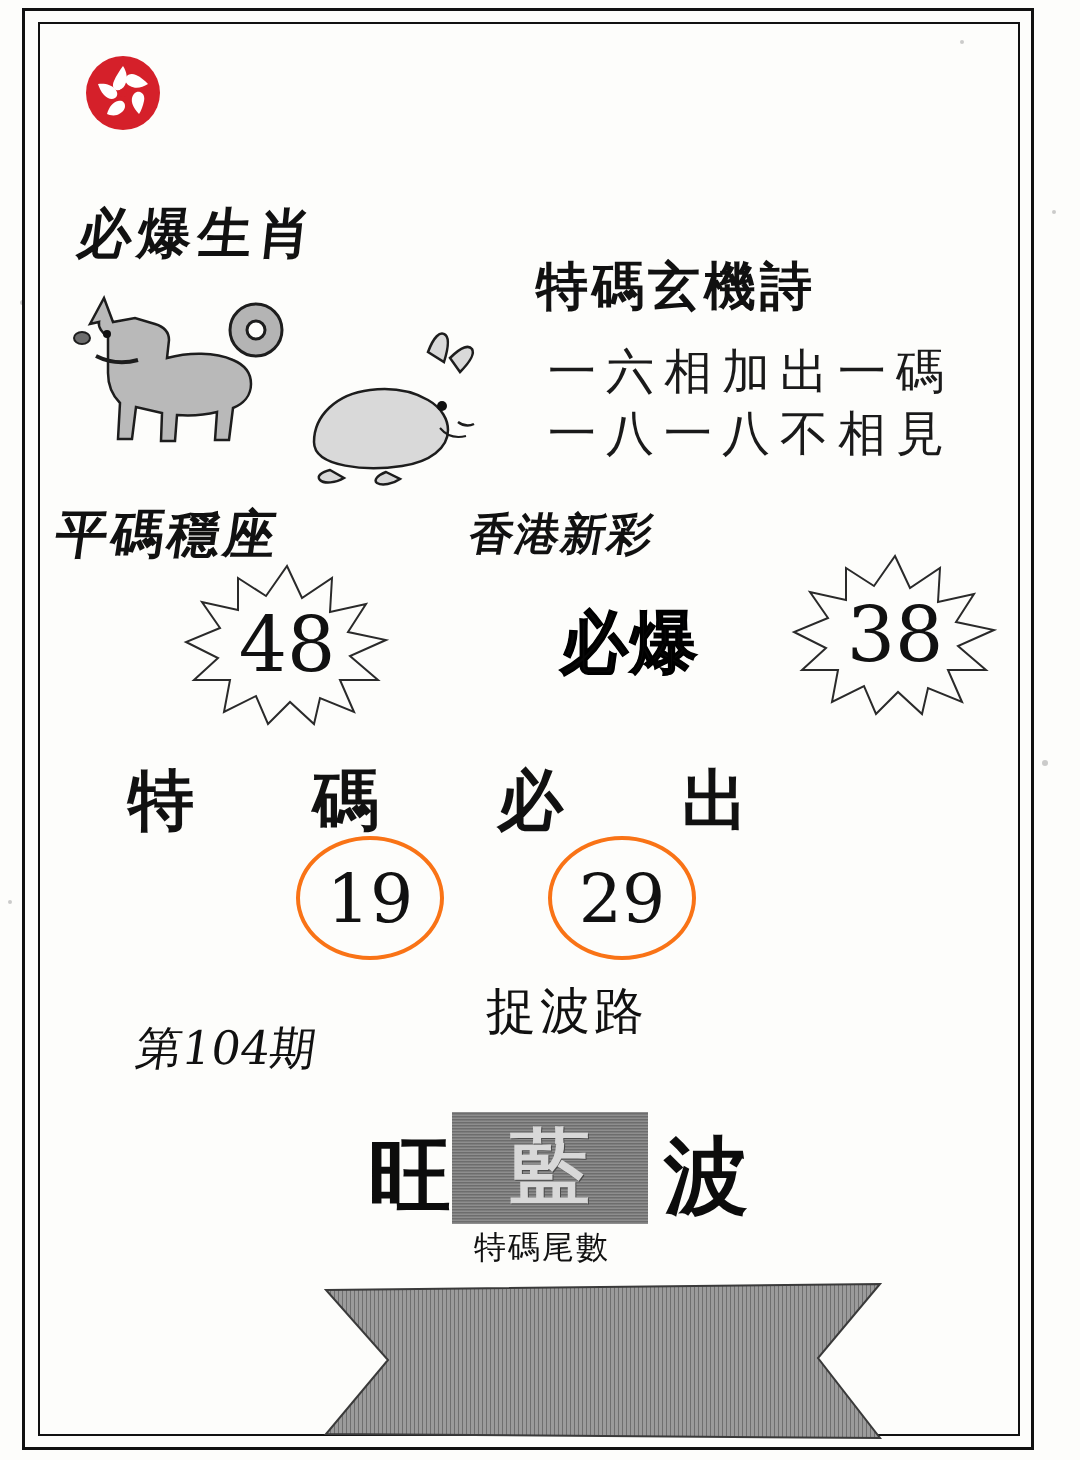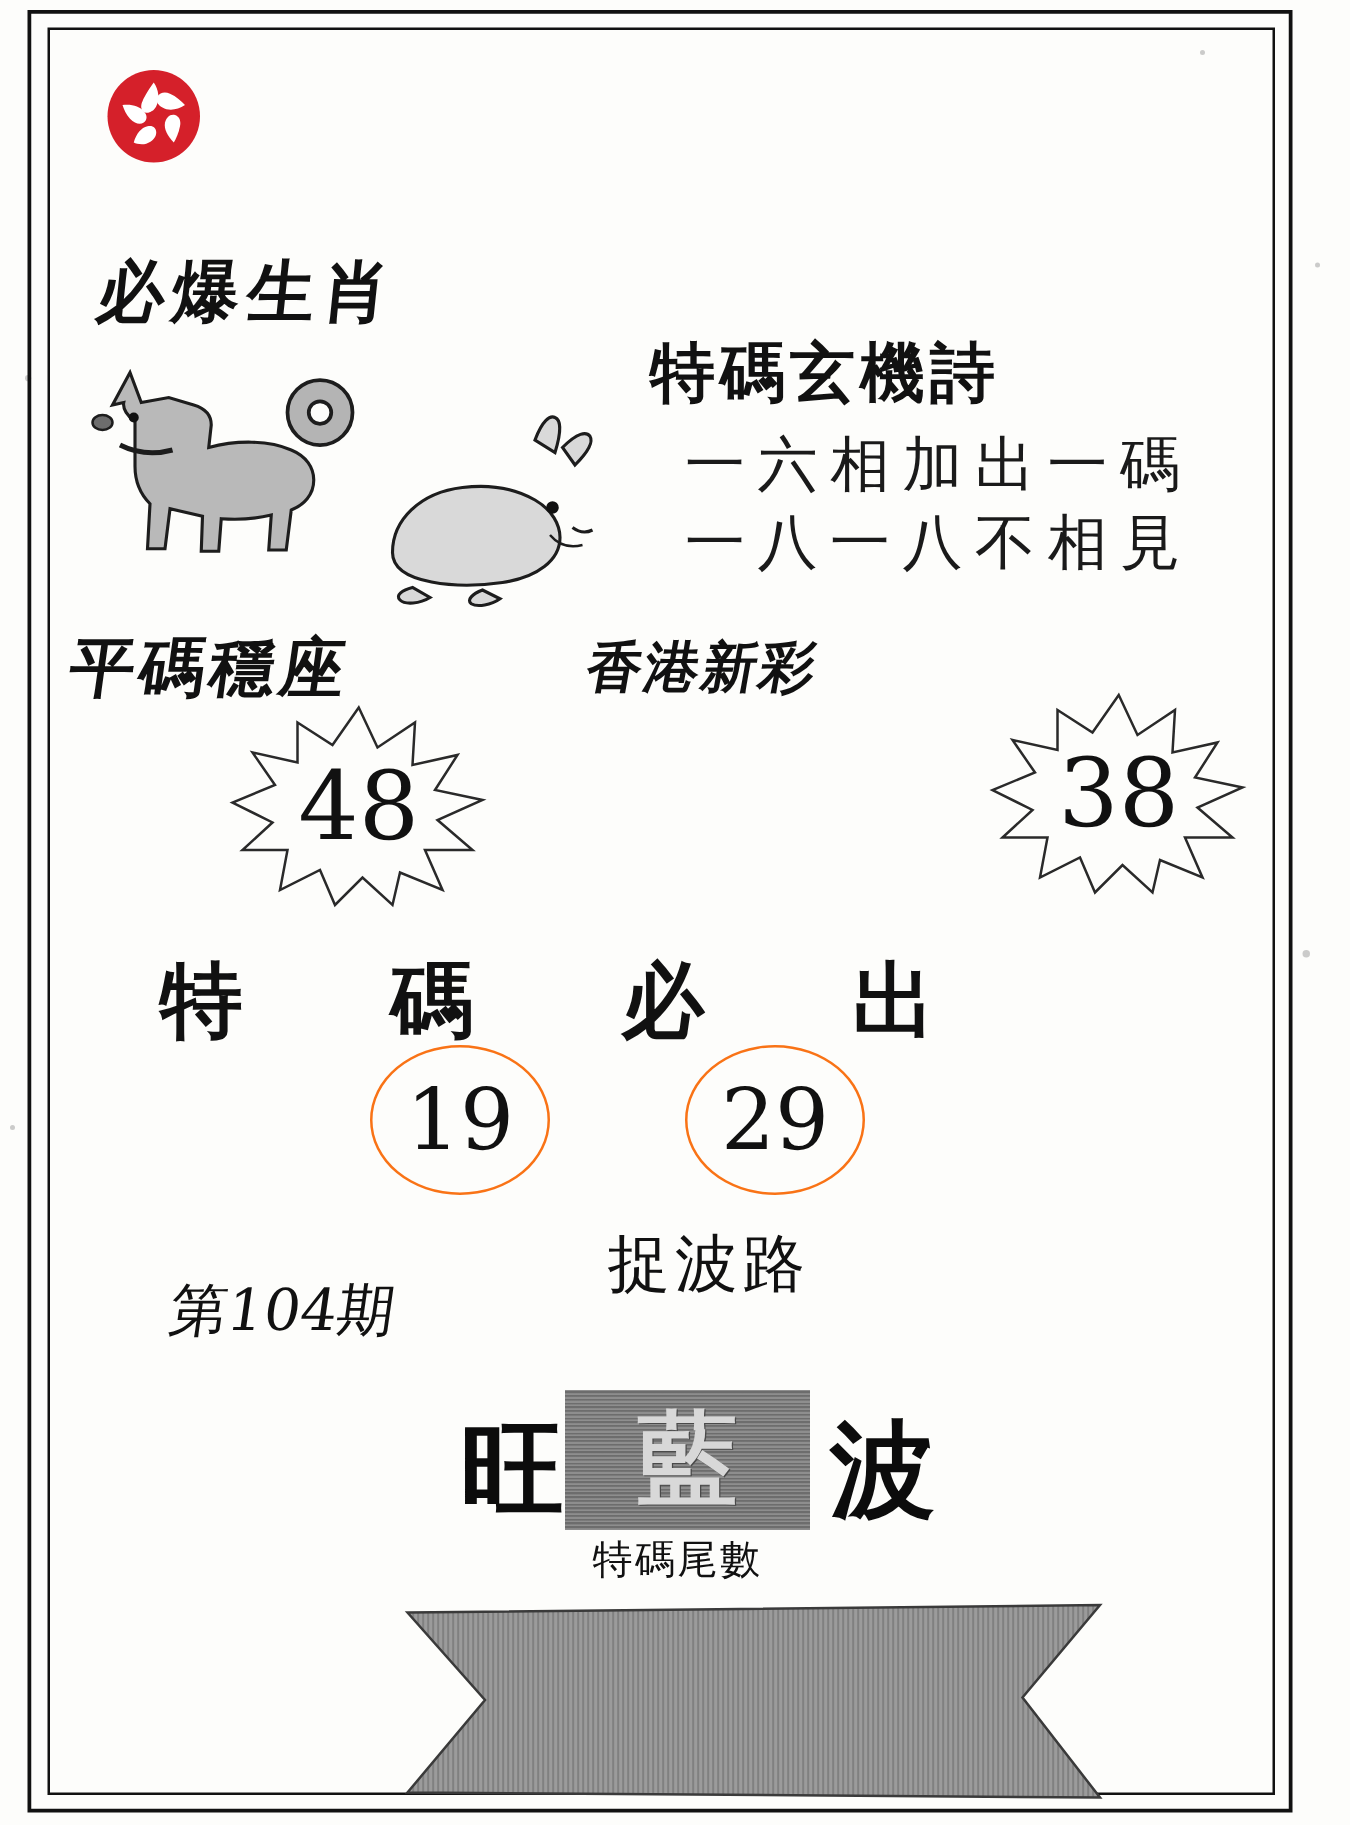--- a/index.html
+++ b/index.html
@@ -94,28 +94,27 @@
     position: absolute;
     left: 290px;
     top: 330px;
     width: 210px;
     height: 165px;
   }
 
   
   .poem-title {
     position: absolute;
-    left: 520px;
+    left: 536px;
     top: 252px;
     font-size: 52px;
     font-weight: bold;
     letter-spacing: 4px;
     color: #111;
     font-family: "DejaVu Sans", sans-serif;
-    margin-top: 12px;
   }
   .poem-line {
     position: absolute;
     left: 548px;
     font-size: 48px;
     letter-spacing: 10px;
     color: #1a1a1a;
     font-family: "DejaVu Serif", serif;
   }
   .poem-line.l1 { top: 340px; }
@@ -192,21 +191,21 @@
     color: #111;
     font-family: "DejaVu Serif", serif;
   }
   .tema-row span { font-weight: bold; }
 
   
   .circle-num {
     position: absolute;
     width: 140px;
     height: 116px;
-    border: 2px solid #f97316;
+    border: 4px solid #f97316;
     border-radius: 50%;
     display: flex;
     align-items: center;
     justify-content: center;
     font-size: 68px;
     color: #111;
     font-family: "DejaVu Serif", serif;
   }
   .c19 { left: 296px; top: 836px; }
   .c29 { left: 548px; top: 836px; }
@@ -369,20 +368,21 @@
 
   <div class="hk-new">香港新彩</div>
 
   <div class="burst burst48">
     <svg width="210" height="165" viewBox="0 0 210 165">
       <polygon points="105,4 120,36 150,16 148,50 184,42 166,70 204,78 168,94 196,118 158,118 172,150 138,136 132,162 108,140 86,162 74,134 42,150 48,118 12,118 36,96 4,80 38,66 20,40 56,48 56,16 84,34" fill="none" stroke="#2a2a2a" stroke-width="2"></polygon>
     </svg>
     <div class="num">48</div>
   </div>
 
+  <div class="bibao">必爆</div>
 
   <div class="burst burst38">
     <svg width="210" height="165" viewBox="0 0 210 165">
       <polygon points="105,4 120,36 150,16 148,50 184,42 166,70 204,78 168,94 196,118 158,118 172,150 138,136 132,162 108,140 86,162 74,134 42,150 48,118 12,118 36,96 4,80 38,66 20,40 56,48 56,16 84,34" fill="none" stroke="#2a2a2a" stroke-width="2"></polygon>
     </svg>
     <div class="num">38</div>
   </div>
 
   <div class="tema-row">
     <span>特</span>

